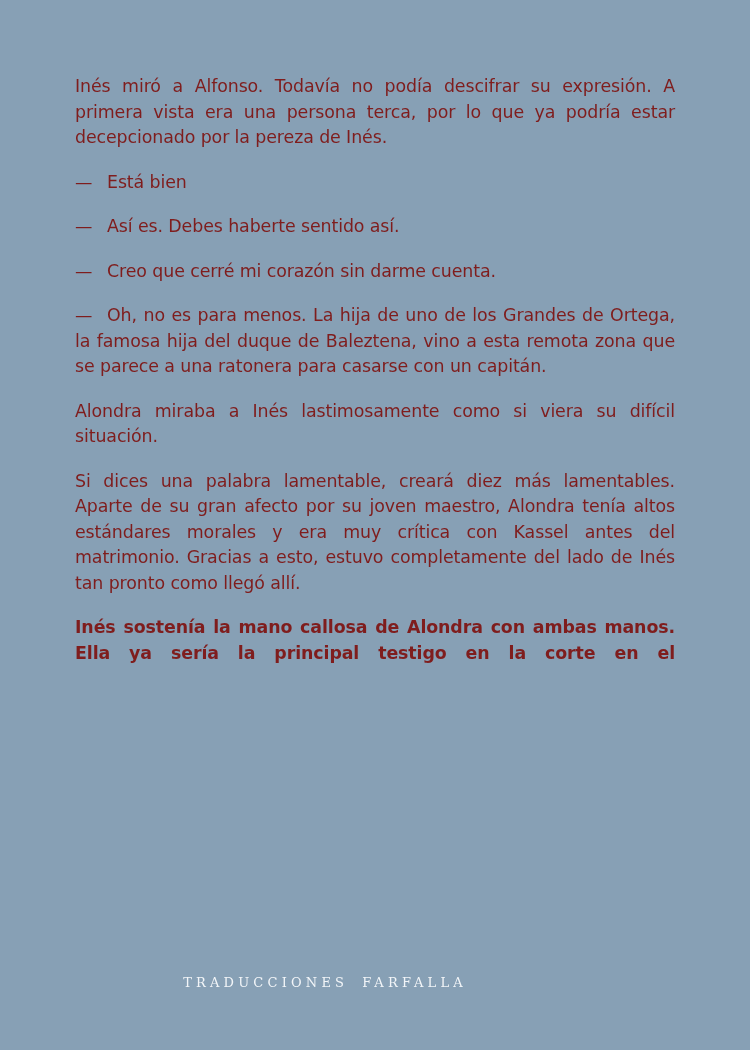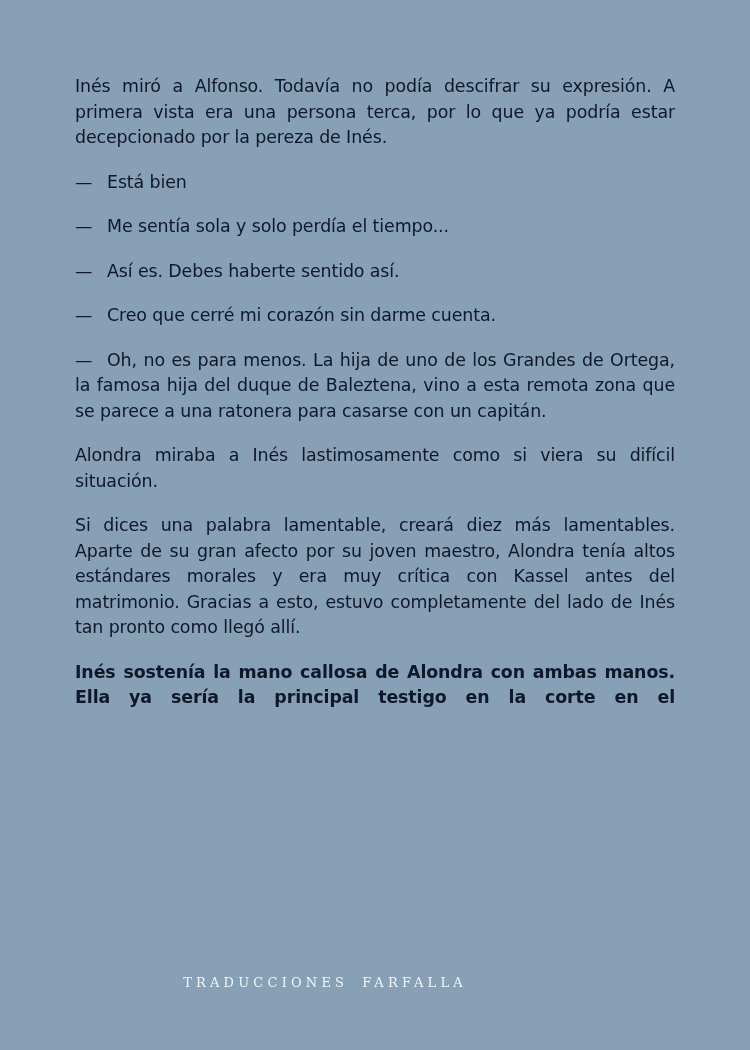--- a/index.html
+++ b/index.html
@@ -14,21 +14,21 @@
       position: relative;
     }
     .page {
       position: absolute;
       left: 75px;
       top: 74px;
       width: 600px;
       font-family: "DejaVu Sans", sans-serif;
       font-size: 17.4px;
       line-height: 25.5px;
-      color: #0f172a;
+      color: #7f1d1d;
       letter-spacing: -0.1px;
     }
     .para {
       margin: 0 0 19px 0;
       text-align: justify;
       text-align-last: left;
     }
     .dialogue {
       margin: 6px 0 19px 0;
       text-align: justify;
@@ -53,21 +53,20 @@
       display: inline-block;
       width: 14px;
     }
   </style>
 </head>
 <body>
 
 <div class="page">
   <p class="para">Inés miró a Alfonso. Todavía no podía descifrar su expresión. A primera vista era una persona terca, por lo que ya podría estar decepcionado por la pereza de Inés.</p>
   <p class="dialogue"><span class="dash">—</span><span>Está bien</span></p>
-  <p class="dialogue"><span class="dash">—</span><span>Me sentía sola y solo perdía el tiempo...</span></p>
   <p class="dialogue"><span class="dash">—</span><span>Así es. Debes haberte sentido así.</span></p>
   <p class="dialogue"><span class="dash">—</span><span>Creo que cerré mi corazón sin darme cuenta.</span></p>
   <p class="dialogue"><span class="dash">—</span><span>Oh, no es para menos. La hija de uno de los Grandes de Ortega, la famosa hija del duque de Baleztena, vino a esta remota zona que se parece a una ratonera para casarse con un capitán.</span></p>
   <p class="para">Alondra miraba a Inés lastimosamente como si viera su difícil situación.</p>
   <p class="para">Si dices una palabra lamentable, creará diez más lamentables. Aparte de su gran afecto por su joven maestro, Alondra tenía altos estándares morales y era muy crítica con Kassel antes del matrimonio. Gracias a esto, estuvo completamente del lado de Inés tan pronto como llegó allí.</p>
   <p class="para" style="text-align-last: justify; font-weight: bold;">Inés sostenía la mano callosa de Alondra con ambas manos. Ella ya sería la principal testigo en la corte en el</p>
 </div>
 
 <div class="footer">
   <span>TRADUCCIONES</span><span class="gap"></span><span>FARFALLA</span>

